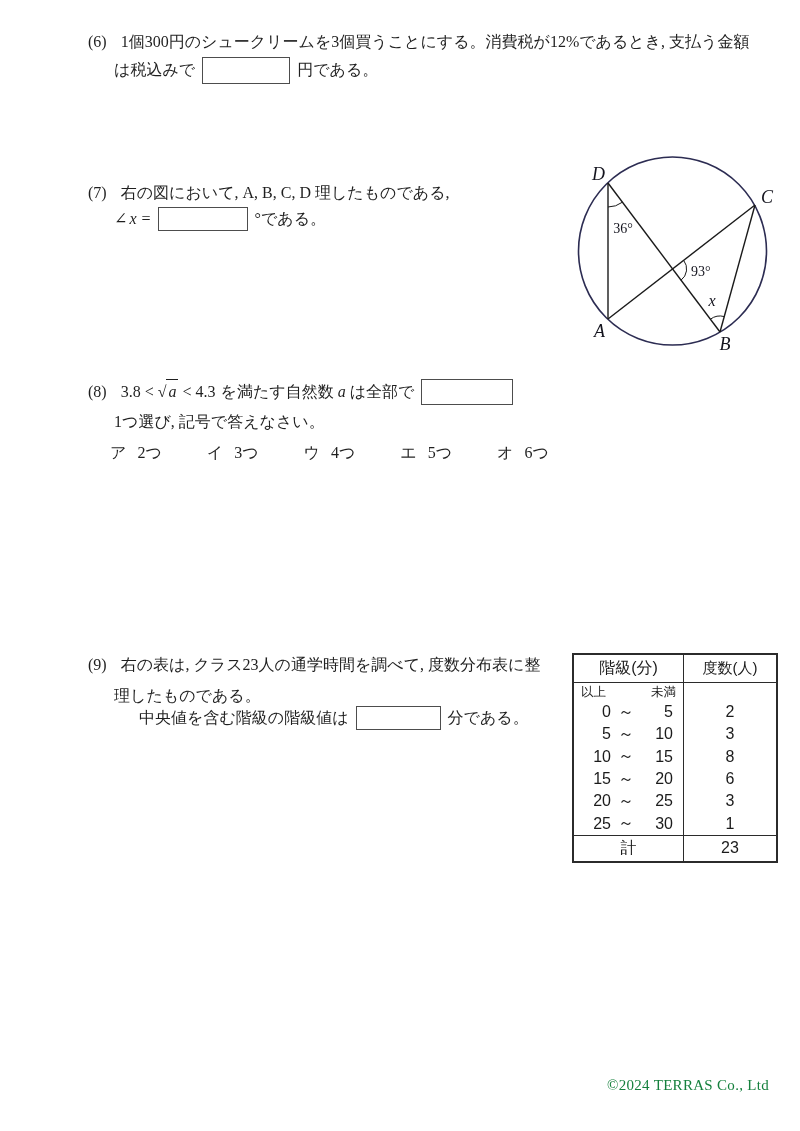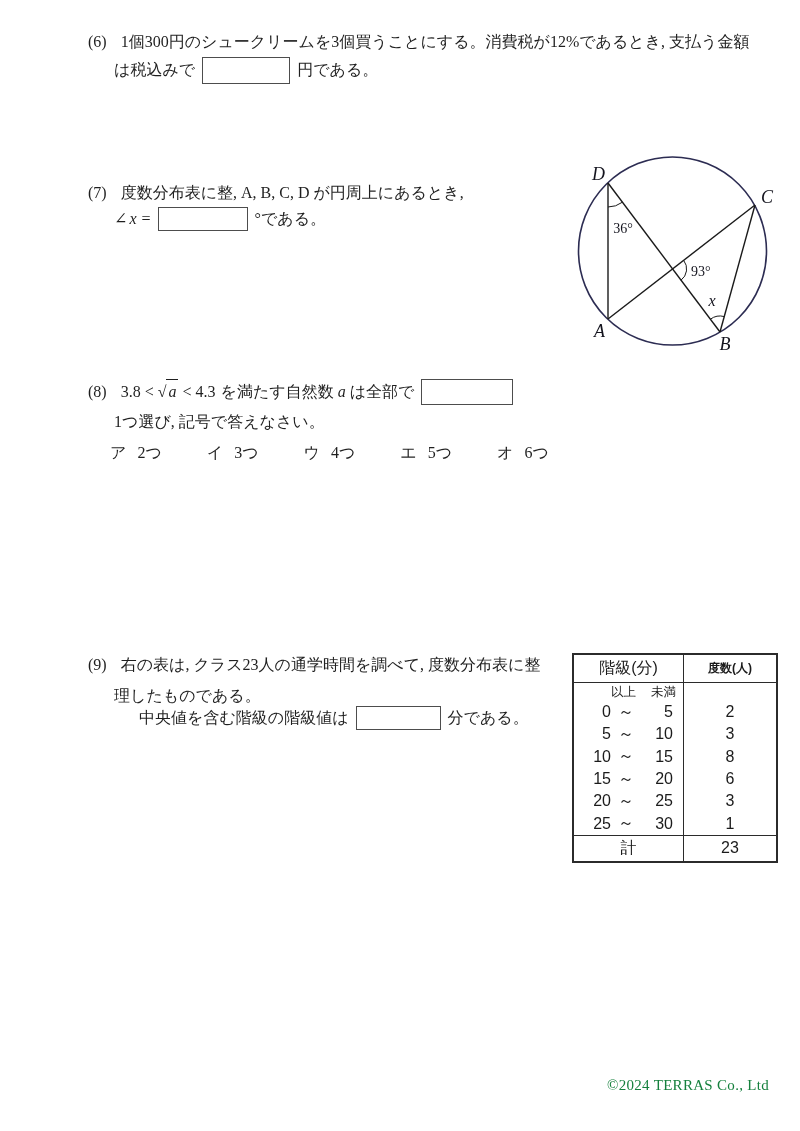--- a/index.html
+++ b/index.html
@@ -22,23 +22,23 @@
     position:absolute;left:572px;top:653px;width:206px;
     border:2px solid #2b2b2b;background:#fff;
     font-family:"Liberation Sans","DejaVu Sans",sans-serif;
     font-size:16px;color:#1b1b1b;box-sizing:border-box;
   }
   .trow{display:flex;align-items:center;}
   .c1{width:110px;border-right:1.5px solid #2b2b2b;box-sizing:border-box;display:flex;align-items:center;height:100%;}
   .c2{flex:1;text-align:center;}
   .thead{height:27px;border-bottom:1.5px solid #2b2b2b;}
   .thead .c1{justify-content:center;text-align:right;}
-  .thead .c2{font-size:12px;font-weight:bold;}
+  .thead .c2{font-size:15px;}
   .tsub{height:18px;font-size:12.5px;}
-  .tsub .c1{justify-content:flex-end;padding:0 7px;gap:15px;}
+  .tsub .c1{justify-content:space-between;padding:0 7px;}
   .tdata{height:22.3px;}
   .tdata .c1{padding-left:5px;}
   .lo{width:32px;text-align:right;display:inline-block;}
   .tl{width:30px;text-align:center;display:inline-block;}
   .hi{width:32px;text-align:right;display:inline-block;}
   .ttotal{height:25px;border-top:1.5px solid #2b2b2b;}
   .ttotal .c1{justify-content:center;}
   
   .diagram{position:absolute;left:565px;top:147px;}
   .dg-label{font-family:"Liberation Serif","DejaVu Serif",serif;font-style:italic;font-size:18px;fill:#14141e;}
@@ -53,21 +53,21 @@
   <span>1個300円のシュークリームを3個買うことにする。消費税が12%であるとき, 支払う金額</span>
 </div>
 <div class="row" style="left:114px;top:57px;">
   <span>は税込みで</span>
   <span class="abox" style="width:86px;height:25px;"></span>
   <span>円である。</span>
 </div>
 
 <div class="row" style="left:88px;top:181px;">
   <span class="qnum">(7)</span>
-  <span>度数分布表に整, A, B, C, D が円周上にあるとき,</span>
+  <span>右の図において, A, B, C, D 理したものである,</span>
 </div>
 <div class="row" style="left:114px;top:207px;">
   <span>∠</span>
   <span class="it" style="margin:0 5px 0 2px;">x</span>
   <span>=</span>
   <span class="abox" style="width:88px;height:22px;"></span>
   <span>°である。</span>
 </div>
 
 <svg class="diagram" width="215" height="205" viewBox="0 0 215 205">

